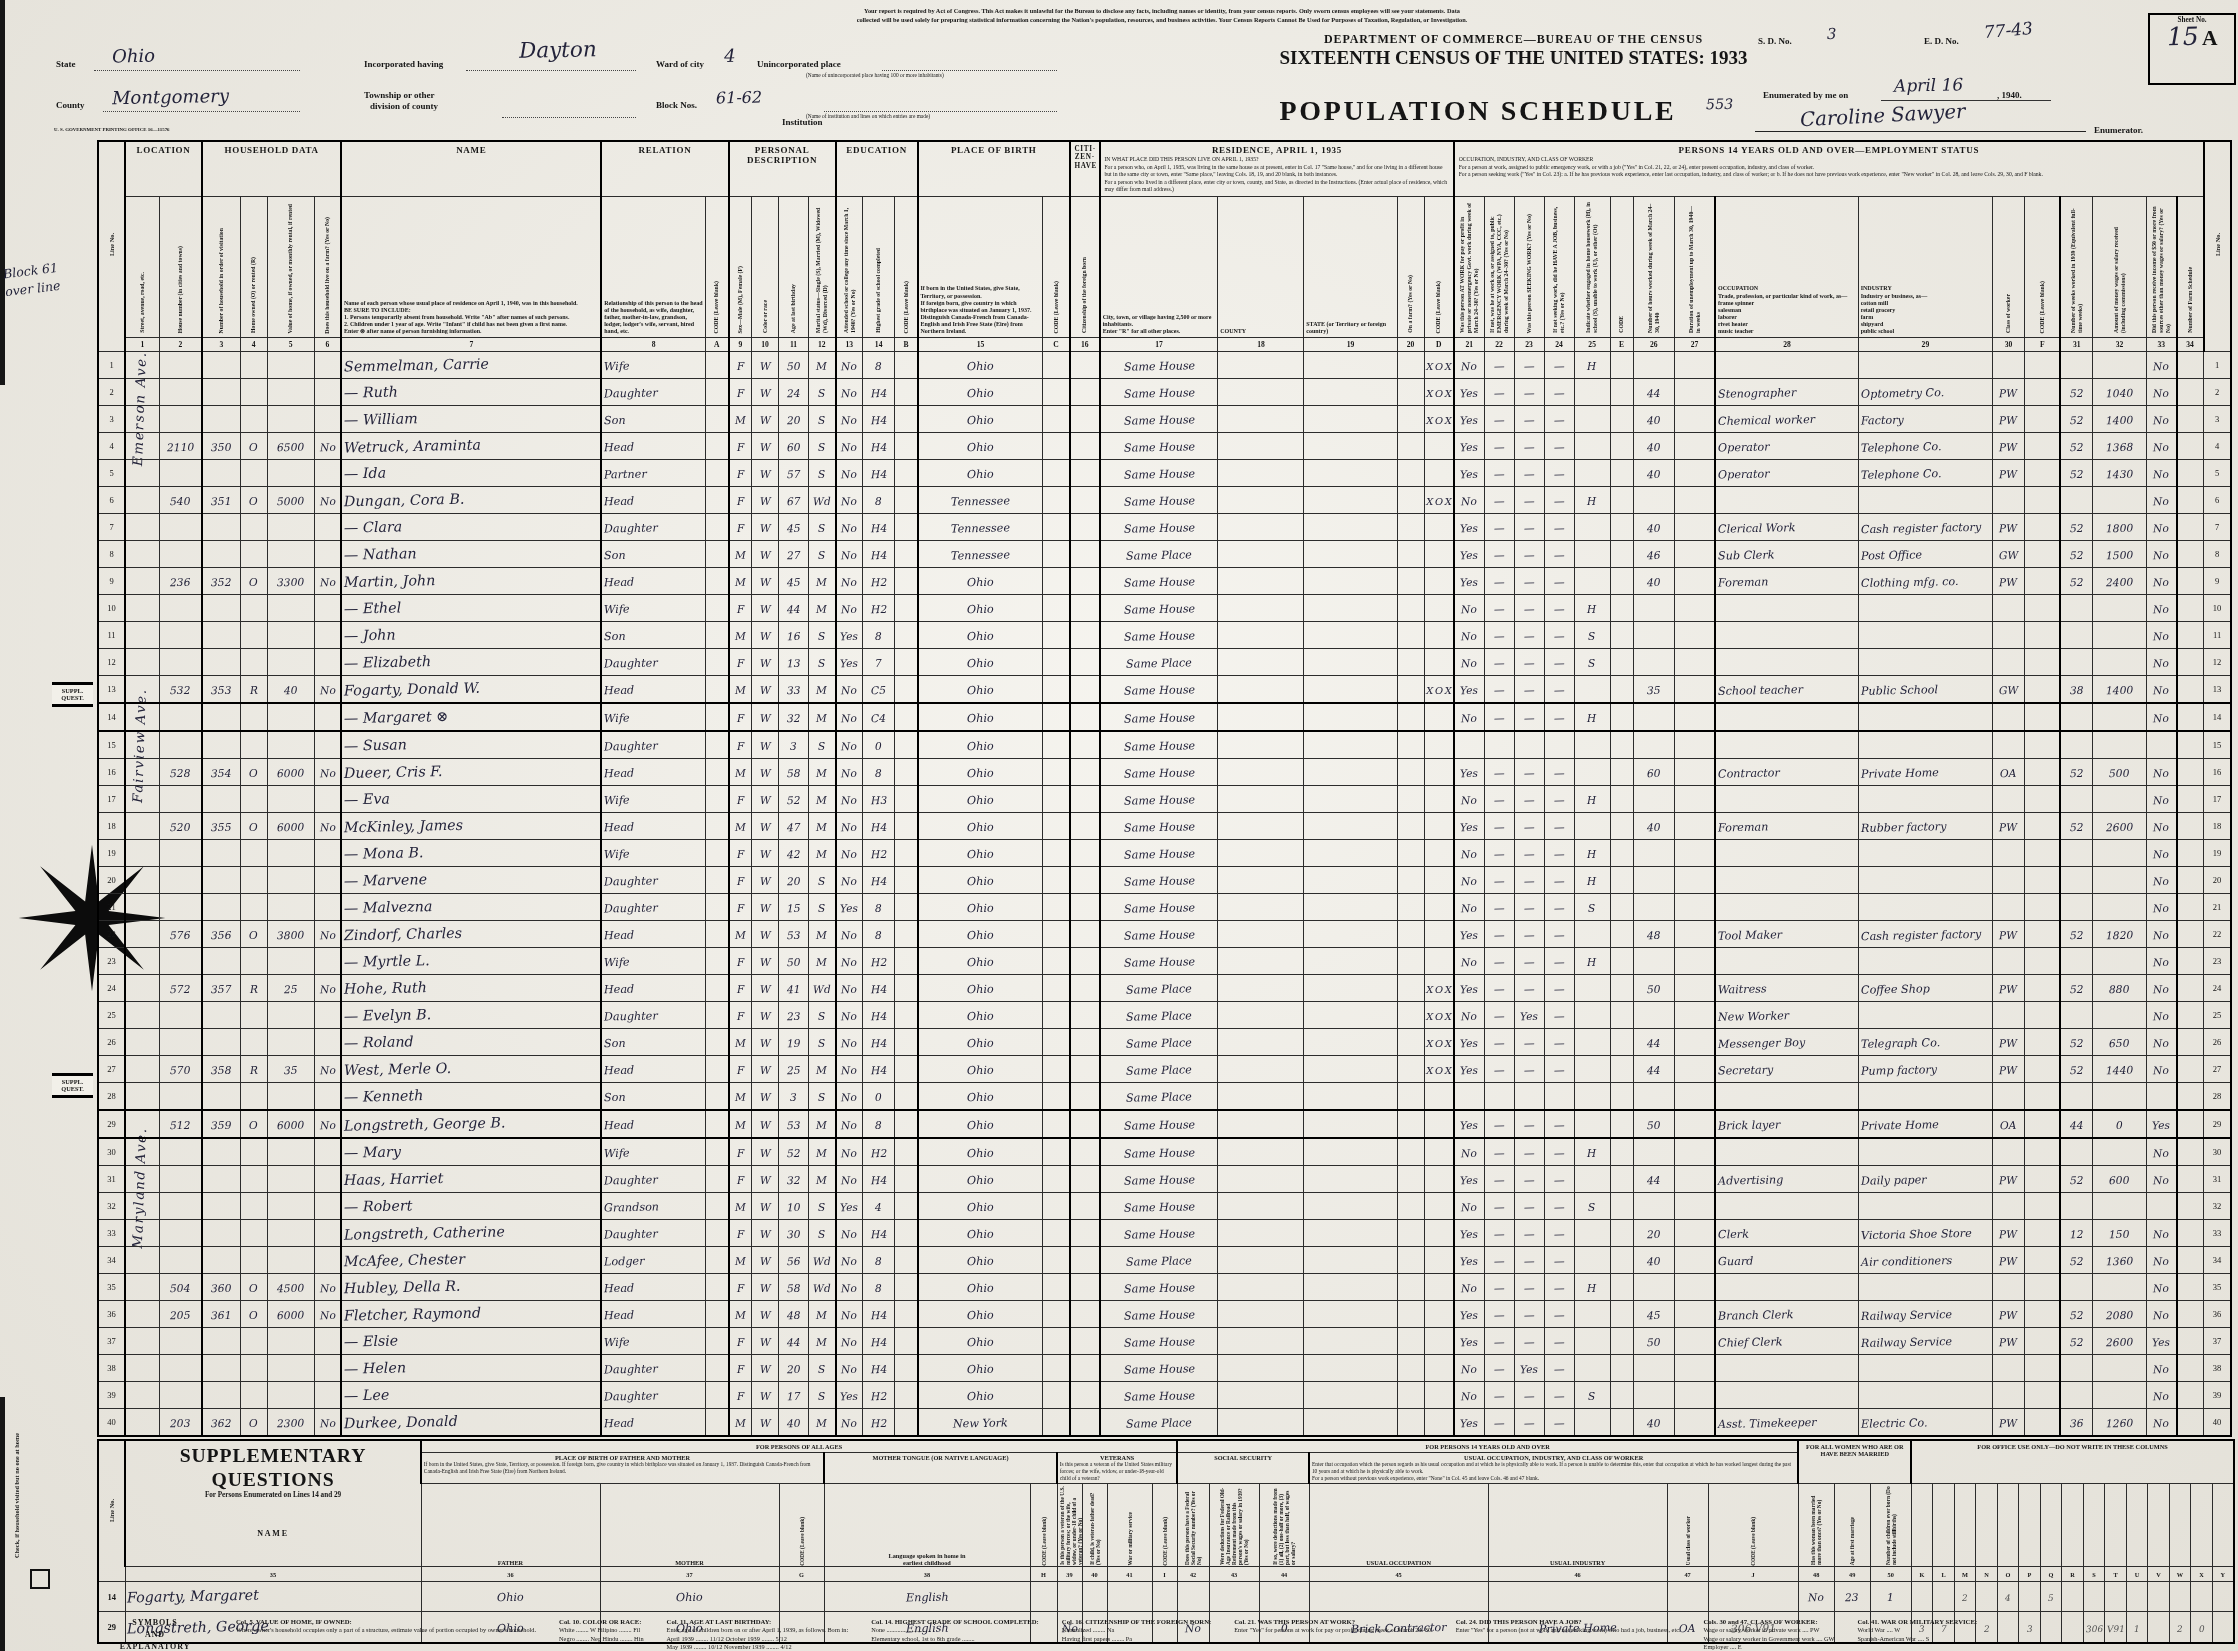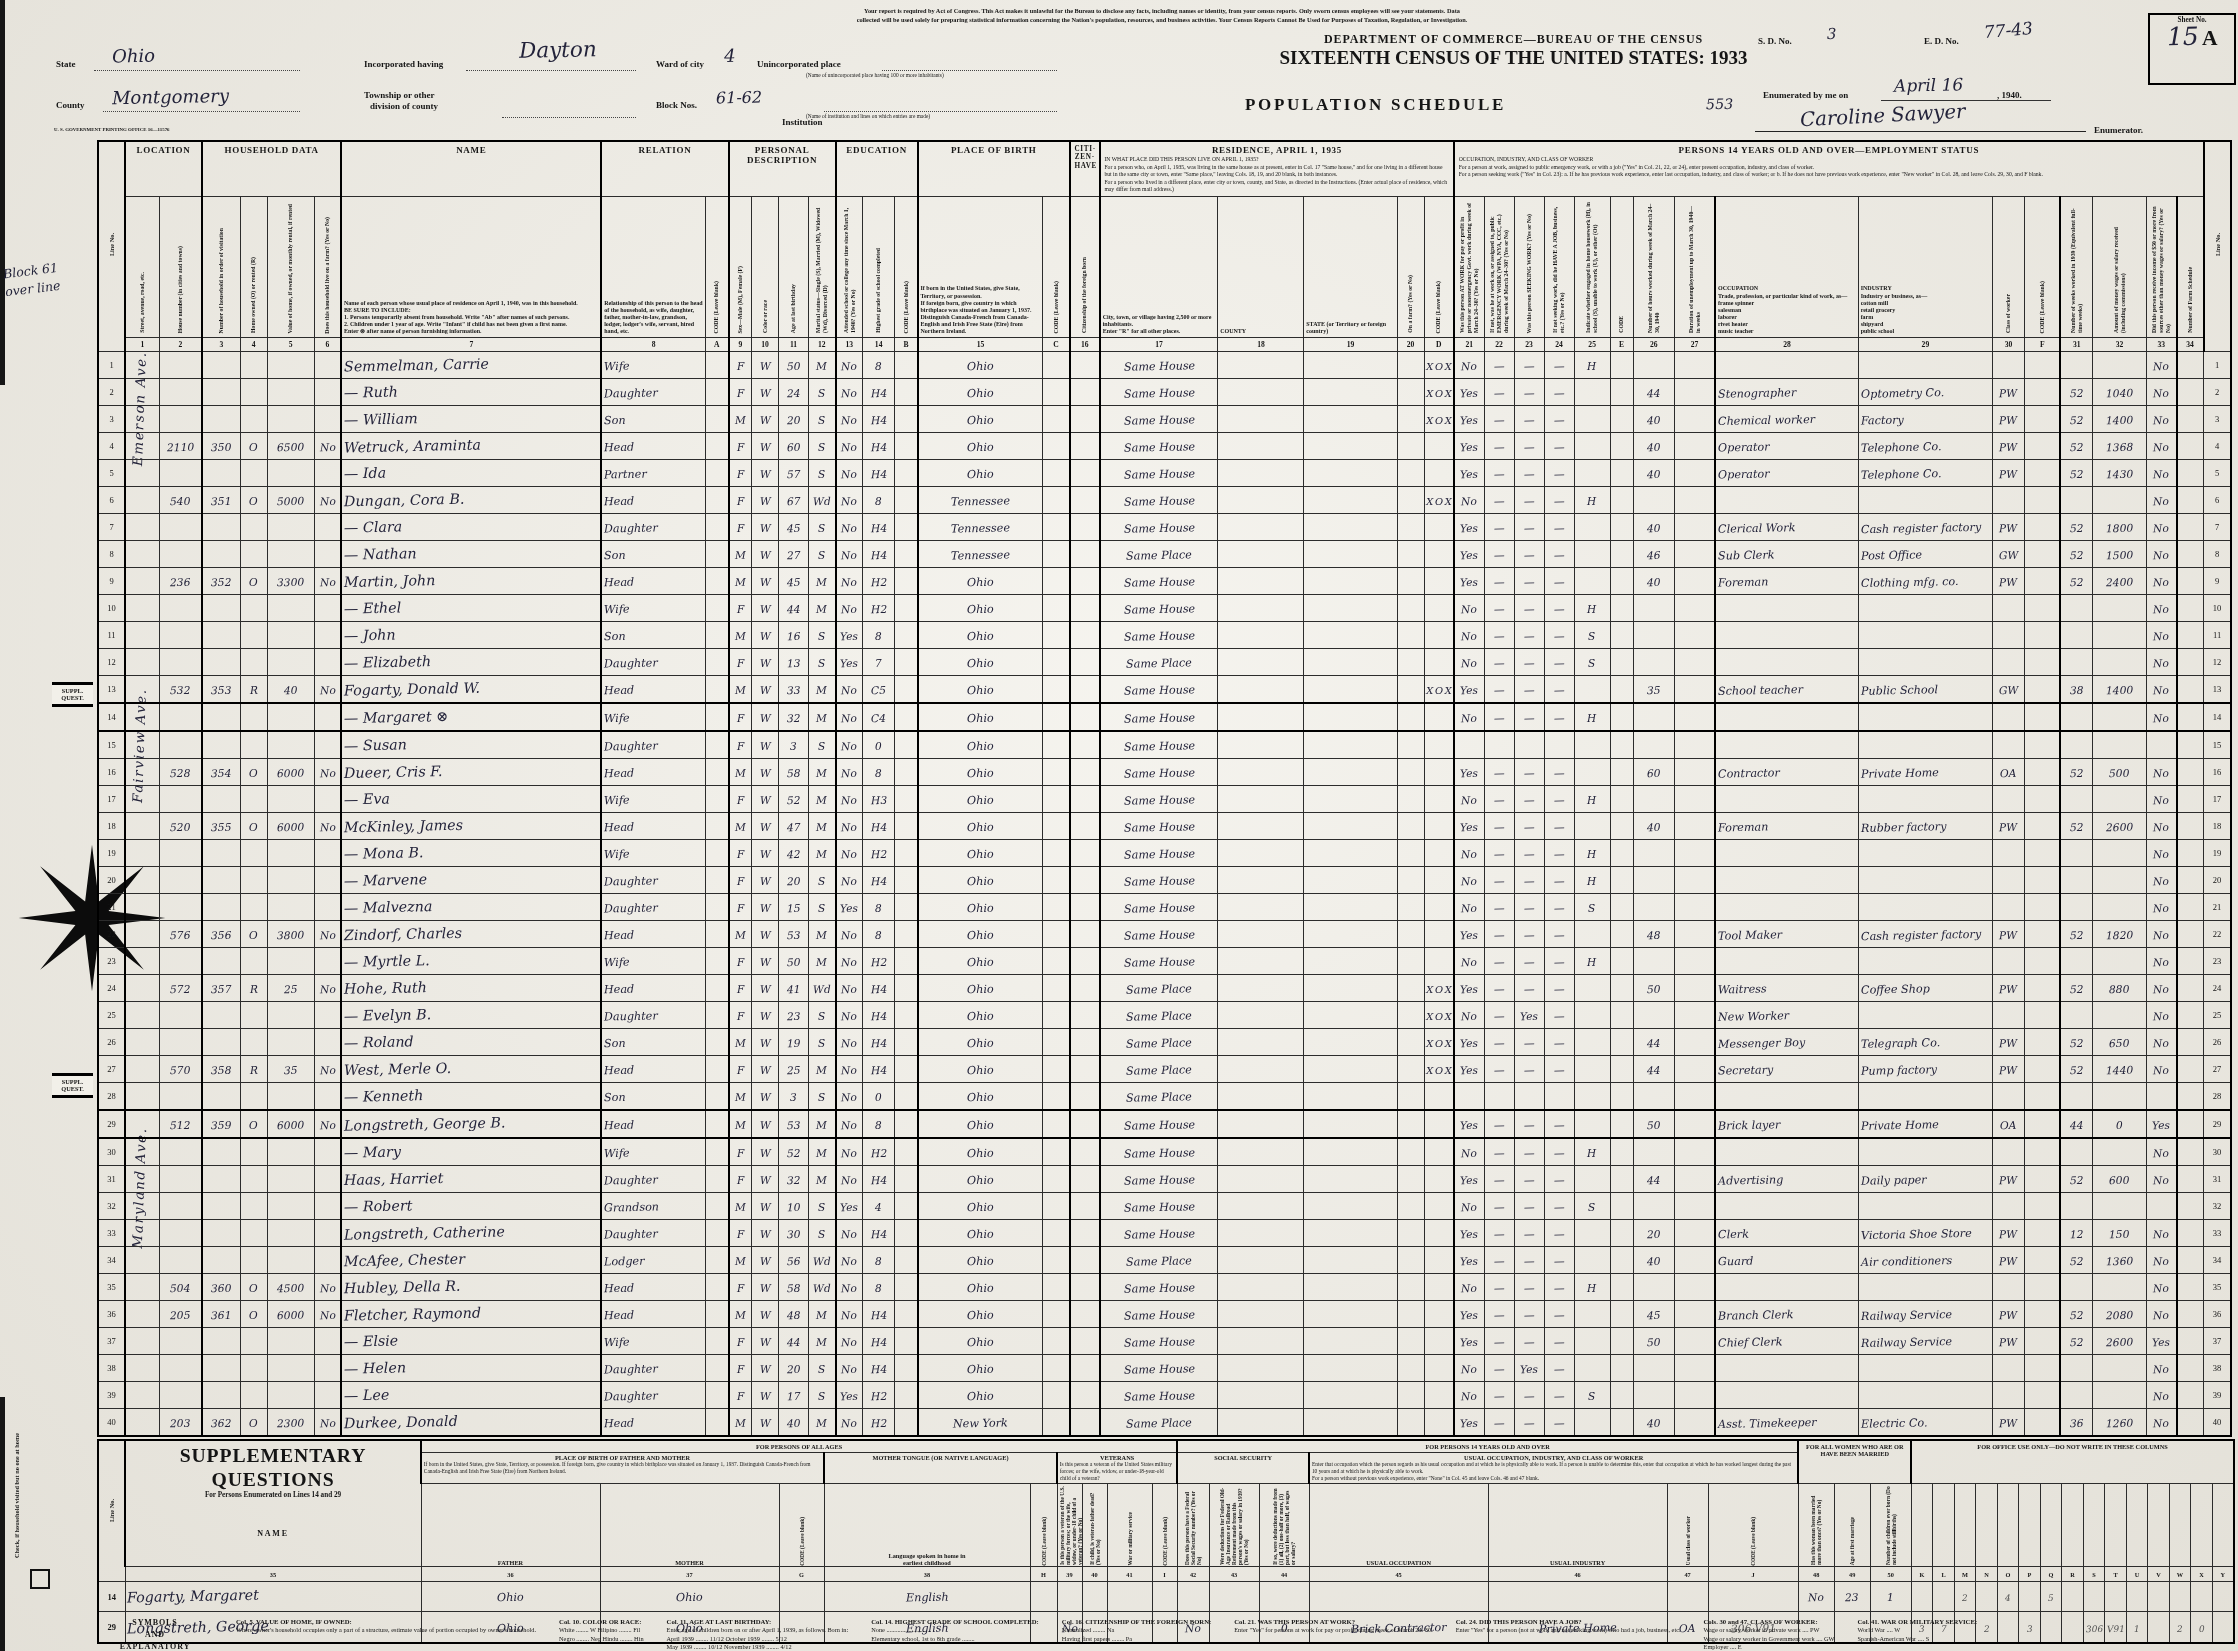--- a/index.html
+++ b/index.html
@@ -78,21 +78,21 @@
   <div class="scanedge" style="left:0;top:0;width:5.4px;height:385px;"></div>
   <div class="scanedge" style="left:0;top:1560;width:5.4px;height:254px;top:1397px;"></div>
 
   <div class="abs" style="left:647px;top:7.2px;width:1030px;font-size:6.3px;font-weight:bold;text-align:center;line-height:1.35;">
     <div>Your report is required by Act of Congress.  This Act makes it unlawful for the Bureau to disclose any facts, including names or identity, from your census reports.  Only sworn census employees will see your statements.  Data</div>
     <div>collected will be used solely for preparing statistical information concerning the Nation's population, resources, and business activities.  Your Census Reports Cannot Be Used for Purposes of Taxation, Regulation, or Investigation.</div>
   </div>
 
   <div class="abs" style="left:1245px;top:32px;width:537px;text-align:center;font-size:12px;font-weight:bold;letter-spacing:0.9px;">DEPARTMENT OF COMMERCE—BUREAU OF THE CENSUS</div>
   <div class="abs" style="left:1209px;top:47px;width:609px;text-align:center;font-size:19px;font-weight:bold;">SIXTEENTH CENSUS OF THE UNITED STATES: 1933</div>
-  <div class="abs" style="left:1245px;top:95px;width:466px;text-align:left;font-size:17px;font-weight:bold;letter-spacing:2.7px;">POPULATION SCHEDULE</div>
+  <div class="abs" style="left:1245px;top:95px;width:466px;text-align:center;font-size:28px;font-weight:bold;letter-spacing:2.7px;">POPULATION SCHEDULE</div>
   <span class="hw hw-md abs" style="left:1706px;top:97px;">553</span>
 
   <div class="abs lbl" style="left:1758px;top:36px;">S. D. No.</div>
   <span class="hw abs" style="left:1827px;top:27px;font-size:15px;">3</span>
   <div class="abs lbl" style="left:1924px;top:36px;">E. D. No.</div>
   <span class="hw abs" style="left:1984px;top:21.5px;font-size:17px;transform:rotate(-5deg);">77-43</span>
 
   <div class="abs" style="left:2148px;top:12.5px;width:84px;height:68px;border:2.7px solid #000;text-align:center;">
     <div style="font-size:7.2px;font-weight:bold;margin-top:1.8px;">Sheet No.</div>
     <span class="hw" style="font-size:25px;">15</span>

